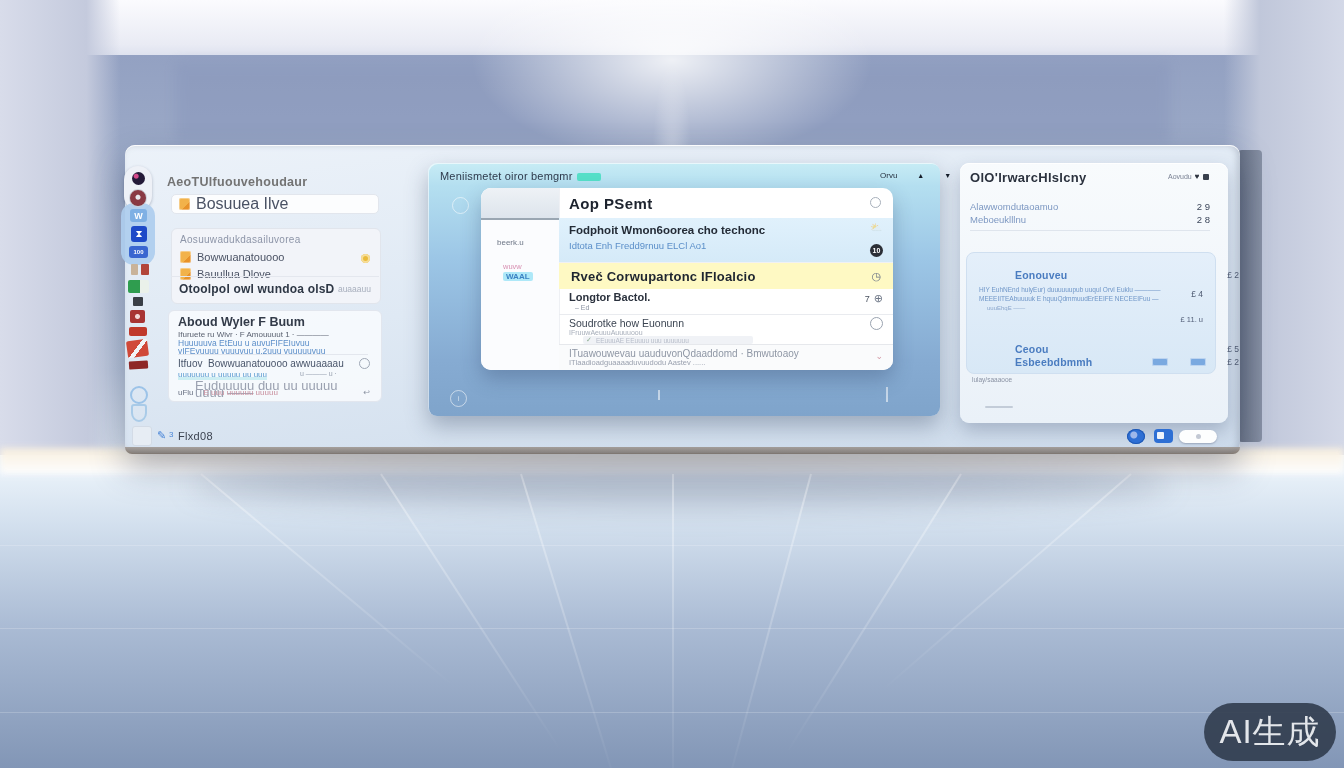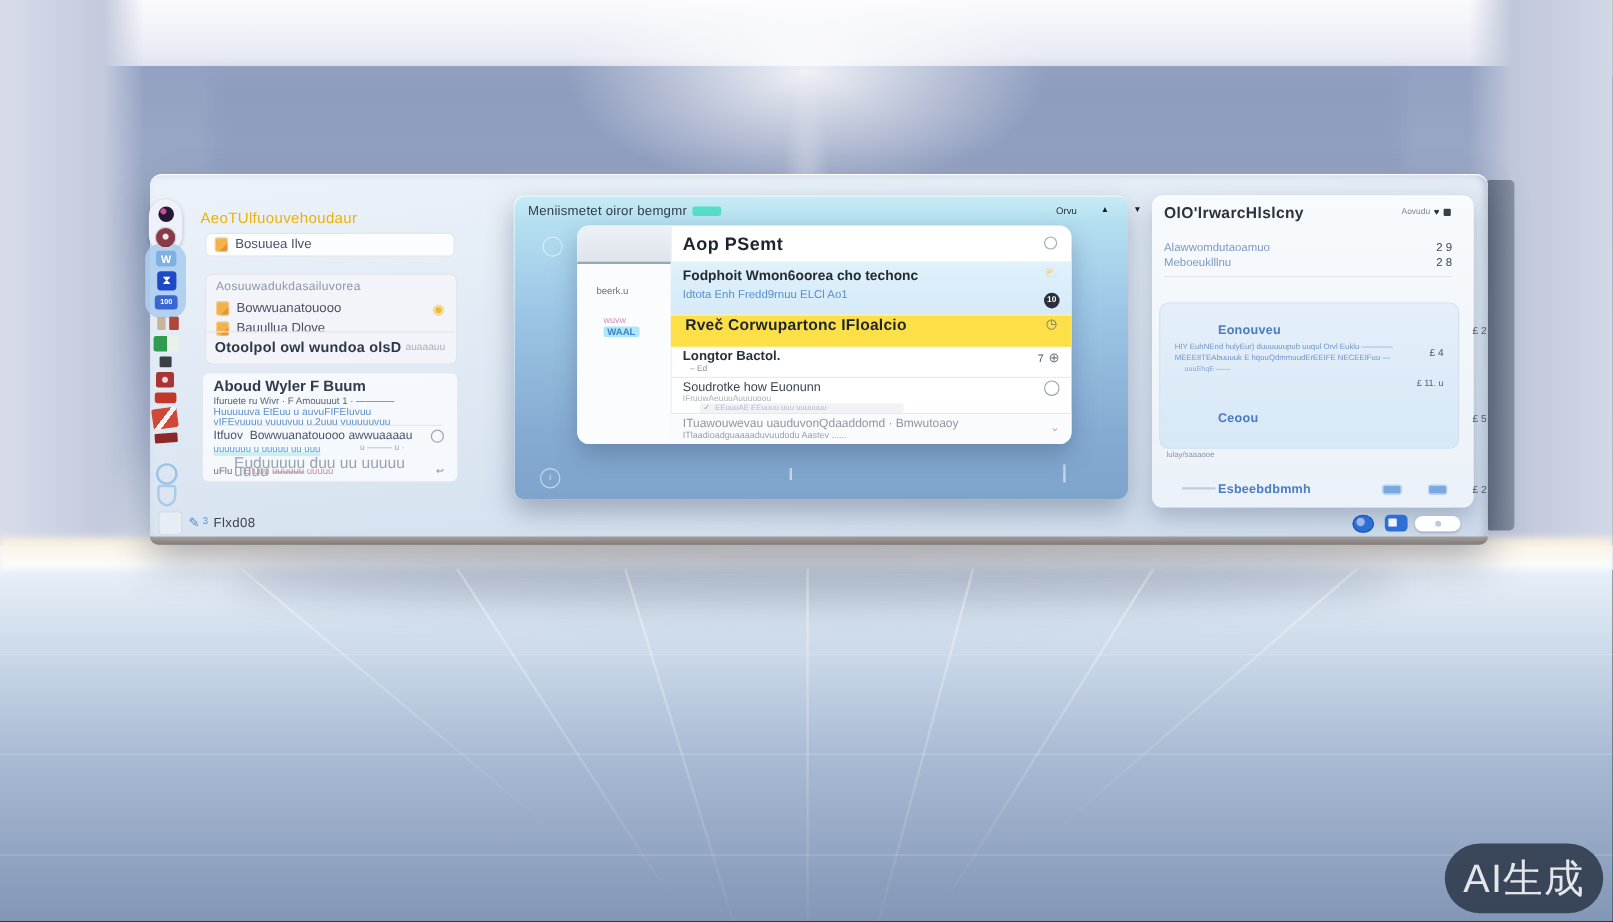--- a/index.html
+++ b/index.html
@@ -51,21 +51,21 @@
   .d9{left:130px;top:310px;width:15px;height:13px;border-radius:2px;
       background:radial-gradient(circle at 50% 50%,#f2d9d9 0 2px,#a83434 3px);}
   .d10{left:129px;top:327px;width:18px;height:9px;border-radius:2px;background:#c0392b;}
   .d11{left:127px;top:340px;width:21px;height:17px;border-radius:2px;transform:rotate(-8deg);
        background:linear-gradient(135deg,#d04838 45%,#f2f4f6 45% 60%,#d04838 60%);}
   .d12{left:129px;top:361px;width:19px;height:8px;border-radius:1px;background:#8e2727;transform:rotate(-4deg);}
   .d13{left:130px;top:386px;width:14px;height:14px;border-radius:50%;border:2px solid #9cc3e8;background:transparent;}
   .d14{left:131px;top:404px;width:12px;height:14px;border:2px solid #a9cbe8;border-radius:3px 3px 50% 50%;background:transparent;}
 
   
-  .lp-title{left:167px;top:175px;width:220px;font-size:12.5px;font-weight:normal;color:#eab308;letter-spacing:.3px;}
+  .lp-title{left:167px;top:175px;width:220px;font-size:12.5px;font-weight:bold;color:#737373;letter-spacing:.3px;}
   .lp-row1{left:171px;top:194px;width:208px;height:20px;border-radius:5px;background:#fcfdfe;border:1px solid #e2e6ed;
            display:flex;align-items:center;gap:6px;padding-left:7px;box-sizing:border-box;}
   .lp-card{left:171px;top:228px;width:208px;height:74px;border-radius:6px;background:#f2f4f9;border:1px solid #e1e5ec;}
   .lp-sec-head{left:180px;top:234px;font-size:10px;color:#8d95a8;letter-spacing:.3px;}
   .lp-item{position:absolute;left:180px;display:flex;align-items:center;gap:6px;font-size:11px;color:#4a5264;}
   .doc-ico{width:11px;height:12px;border-radius:2px;background:linear-gradient(135deg,#f2b24a 0 65%,#e8922a 65%);box-shadow:inset 0 0 0 1px rgba(255,255,255,.35);}
   .dot-badge{left:361px;top:254px;width:9px;height:9px;border-radius:50%;background:#e9bb3c;box-shadow:inset 0 0 0 2px #f6dd9a;}
   .lp-summary{left:171px;top:276px;width:208px;height:24px;border-top:1px solid #e4e7ee;display:flex;align-items:center;justify-content:space-between;padding:0 8px;box-sizing:border-box;}
   .lp-summary .lab{font-size:12px;font-weight:bold;color:#2e3745;letter-spacing:.2px;}
   .lp-summary .val{font-size:8.5px;color:#a8afbd;}
@@ -113,21 +113,21 @@
   .card-main{position:absolute;left:78px;top:0;width:334px;height:182px;}
   .cm-head{position:absolute;left:0;top:0;width:334px;height:30px;border-bottom:1px solid #e9ebef;display:flex;align-items:center;}
   .cm-title{margin-left:10px;font-size:15px;font-weight:bold;color:#1d232e;letter-spacing:.4px;}
   .cm-search{position:absolute;right:12px;top:9px;width:11px;height:11px;border-radius:50%;border:1.5px solid #a7afba;box-sizing:border-box;}
   .cm-rowA{position:absolute;left:0;top:30px;width:334px;height:44px;background:linear-gradient(180deg,#e0f1fc,#d5eaf8);}
   .ra-title{position:absolute;left:10px;top:6px;font-size:11.5px;font-weight:bold;color:#232b36;}
   .ra-link{position:absolute;left:10px;top:22px;font-size:9.5px;color:#5b8fc9;}
   .ra-art{position:absolute;right:10px;top:4px;font-size:10px;opacity:.45;color:#7d93ae;}
   .ra-badge{position:absolute;right:10px;bottom:5px;width:13px;height:13px;border-radius:50%;background:#2b2f37;color:#fff;
             font-size:7px;font-weight:bold;display:flex;align-items:center;justify-content:center;}
-  .cm-rowB{position:absolute;left:0;top:74px;width:334px;height:26px;background:#fde047;border-top:1px solid #f0f1f4;display:flex;align-items:flex-start;}
+  .cm-rowB{position:absolute;left:0;top:74px;width:334px;height:26px;background:#fef9c3;border-top:1px solid #f0f1f4;display:flex;align-items:center;}
   .rb-title{margin-left:12px;font-size:13px;font-weight:bold;color:#1e2530;letter-spacing:.2px;}
   .rb-clock{position:absolute;right:12px;font-size:11px;color:#6e7787;}
   .cm-rowC{position:absolute;left:0;top:100px;width:334px;height:26px;}
   .rc-title{position:absolute;left:10px;top:3px;font-size:11px;font-weight:bold;color:#2a313d;}
   .rc-sub{position:absolute;left:16px;top:16px;font-size:7px;color:#8b93a2;}
   .rc-right{position:absolute;right:10px;top:4px;display:flex;align-items:center;gap:4px;font-size:9px;color:#4a5260;}
   .rc-right .tgt{font-size:11px;color:#6e7787;}
   .cm-rowD{position:absolute;left:0;top:126px;width:334px;height:30px;border-top:1px solid #e9ebef;}
   .rd-title{position:absolute;left:10px;top:2px;font-size:10.5px;color:#3c4552;}
   .rd-circ{position:absolute;right:10px;top:2px;width:13px;height:13px;border-radius:50%;border:1.5px solid #9aa3b0;
@@ -230,21 +230,21 @@
   <div class="dk d9"></div>
   <div class="dk d10"></div>
   <div class="dk d11"></div>
   <div class="dk d12"></div>
   <div class="dk d13"></div>
   <div class="dk d14"></div>
 
   <div class="abs lp-title">AeoTUlfuouvehoudaur</div>
   <div class="abs lp-row1">
     <span class="doc-ico"></span>
-    <span style="font-size:11px;color:#4a5264;">Bosuuea Ilve</span>
+    <span style="font-size:16px;color:#4a5264;">Bosuuea Ilve</span>
   </div>
   <div class="abs lp-card"></div>
   <div class="abs lp-sec-head">Aosuuwadukdasailuvorea</div>
   <div class="lp-item" style="top:251px;">
     <span class="doc-ico"></span>
     <span>Bowwuanatouooo</span>
   </div>
   <div class="abs dot-badge"></div>
   <div class="lp-item" style="top:268px;">
     <span class="doc-ico"></span>
@@ -367,21 +367,21 @@
       <span>HIY EuhNEnd hulyEur) duuuuuupub uuqul Orvl Euklu ————</span><br>
       <span>MEEEIITEAbuuuuk E hquuQdmmuudErEEIFE NECEEIFuu —</span>
     </div>
     <span class="inv-val" style="position:absolute;right:12px;top:36px;">£ 4</span>
     <div class="inv-note" style="top:52px;">uuuEhqE ——</div>
     <span class="inv-total" style="top:62px;">£ 11. u</span>
     <div class="inv-row" style="top:90px;gap:28px;">
       <span class="inv-lab">Ceoou</span>
       <span class="inv-val">£ 5</span>
     </div>
-    <div class="inv-row" style="top:103px;margin-top:46px;">
+    <div class="inv-row" style="top:103px;">
       <span class="inv-lab">Esbeebdbmmh</span>
       <span class="mini-tab" style="margin-left:38px;"></span>
       <span class="mini-tab"></span>
       <span class="inv-val">£ 2</span>
     </div>
   </div>
   <div class="abs rp-footnote">lulay/saaaooe</div>
   <div class="abs rp-dash"></div>
 
   <div class="abs bi-globe"></div>

